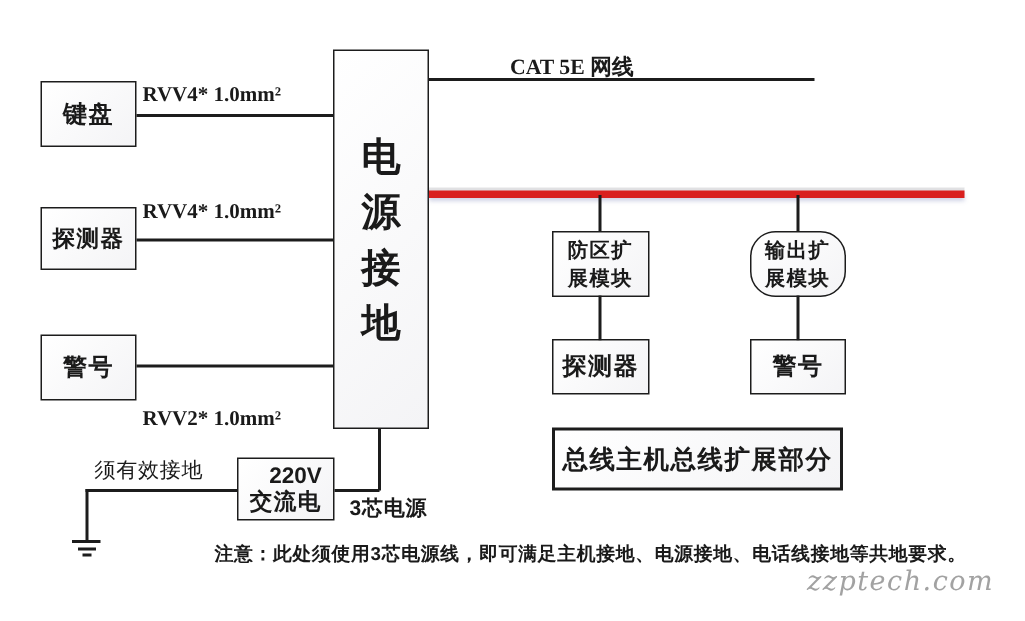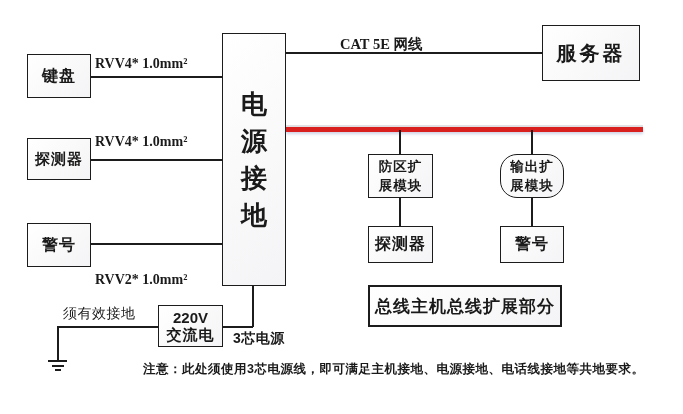--- a/index.html
+++ b/index.html
@@ -33,21 +33,21 @@
     font-weight:bold;font-size:14px;
     white-space:nowrap;
   }
   .cn-bold{font-weight:bold;}
   .host-text{
     font-weight:bold;font-size:26px;line-height:37px;
     width:28px;word-break:break-all;text-align:center;letter-spacing:0;
   }
   .module-text{
     font-size:13.5px;line-height:19px;font-weight:600;
-    width:44px;word-break:break-all;text-align:center;letter-spacing:1px;
+    width:44px;word-break:break-all;text-align:left;letter-spacing:1px;
   }
   .buslabel{
     position:absolute;font-weight:bold;font-size:16px;
     text-align:center;white-space:nowrap;letter-spacing:.5px;
   }
   .note{
     position:absolute;font-size:12.5px;font-weight:600;
     white-space:nowrap;letter-spacing:.5px;
   }
   .watermark{
@@ -79,23 +79,20 @@
   <div class="wire-label" style="left:95px;top:56px;width:125px;">RVV4* 1.0mm²</div>
   <div class="wire-label" style="left:95px;top:134px;width:125px;">RVV4* 1.0mm²</div>
   <div class="wire-label" style="left:95px;top:242px;width:125px;margin-top:30px;">RVV2* 1.0mm²</div>
 
   <div class="box" style="left:222px;top:33px;width:64px;height:253px;">
     <span class="host-text">电源接地</span>
   </div>
 
   <div class="hline" style="left:286px;top:52px;width:257px;"></div>
   <div class="wire-label" style="left:340px;top:35px;width:160px;font-size:14.5px;">CAT 5E 网线</div>
-  <div class="box" style="left:542px;top:25px;width:98px;height:56px;">
-    <span class="lbl" style="font-size:20px;letter-spacing:3px;">服务器</span>
-  </div>
 
   <div class="busline" style="left: 286px; top: 127px; width: 357px; background: rgb(217, 32, 31);"></div>
 
   <div class="vline" style="left:399px;top:130px;height:24px;"></div>
   <div class="vline" style="left:531px;top:130px;height:24px;"></div>
 
   <div class="box" style="left:368px;top:154px;width:65px;height:44px;">
     <span class="module-text">防区扩展模块</span>
   </div>
   <div class="box" style="left:500px;top:154px;width:64px;height:44px;border-radius:17px;">
@@ -113,28 +110,29 @@
   </div>
 
   <div class="box" style="left:368px;top:285px;width:194px;height:42px;border-width:2px;">
     <span class="lbl" style="font-size:17px;letter-spacing:1px;">总线主机总线扩展部分</span>
   </div>
 
   <div class="vline" style="left:252px;top:286px;height:41px;"></div>
   <div class="hline" style="left:223px;top:326px;width:30px;"></div>
   <div class="box" style="left:158px;top:305px;width:65px;height:42px;">
     <div style="line-height:17px;">
-      <div class="cn-bold" style="font-size:15px;">220V</div>
+      <div class="cn-bold" style="font-size:15px;text-align:right;">220V</div>
       <div class="cn-bold" style="font-size:15px;letter-spacing:1px;">交流电</div>
     </div>
   </div>
   <div class="note" style="left:233px;top:330px;font-size:14px;font-weight:bold;">3芯电源</div>
 
   <div class="note" style="left:63px;top:305px;font-size:14px;font-weight:normal;">须有效接地</div>
   <div class="hline" style="left:57px;top:326px;width:101px;"></div>
   <div class="vline" style="left:57px;top:326px;height:35px;"></div>
   <div class="ground-bar" style="left:48px;top:360px;width:19px;"></div>
   <div class="ground-bar" style="left:52px;top:364.5px;width:12px;"></div>
   <div class="ground-bar" style="left:55px;top:369px;width:6px;"></div>
 
   <div class="note" style="left:143px;top:361px;">注意：此处须使用3芯电源线，即可满足主机接地、电源接地、电话线接地等共地要求。</div>
+  <div class="watermark" style="left:538px;top:377px;">zzptech.com</div>
 
 </div>
 
 </body></html>

